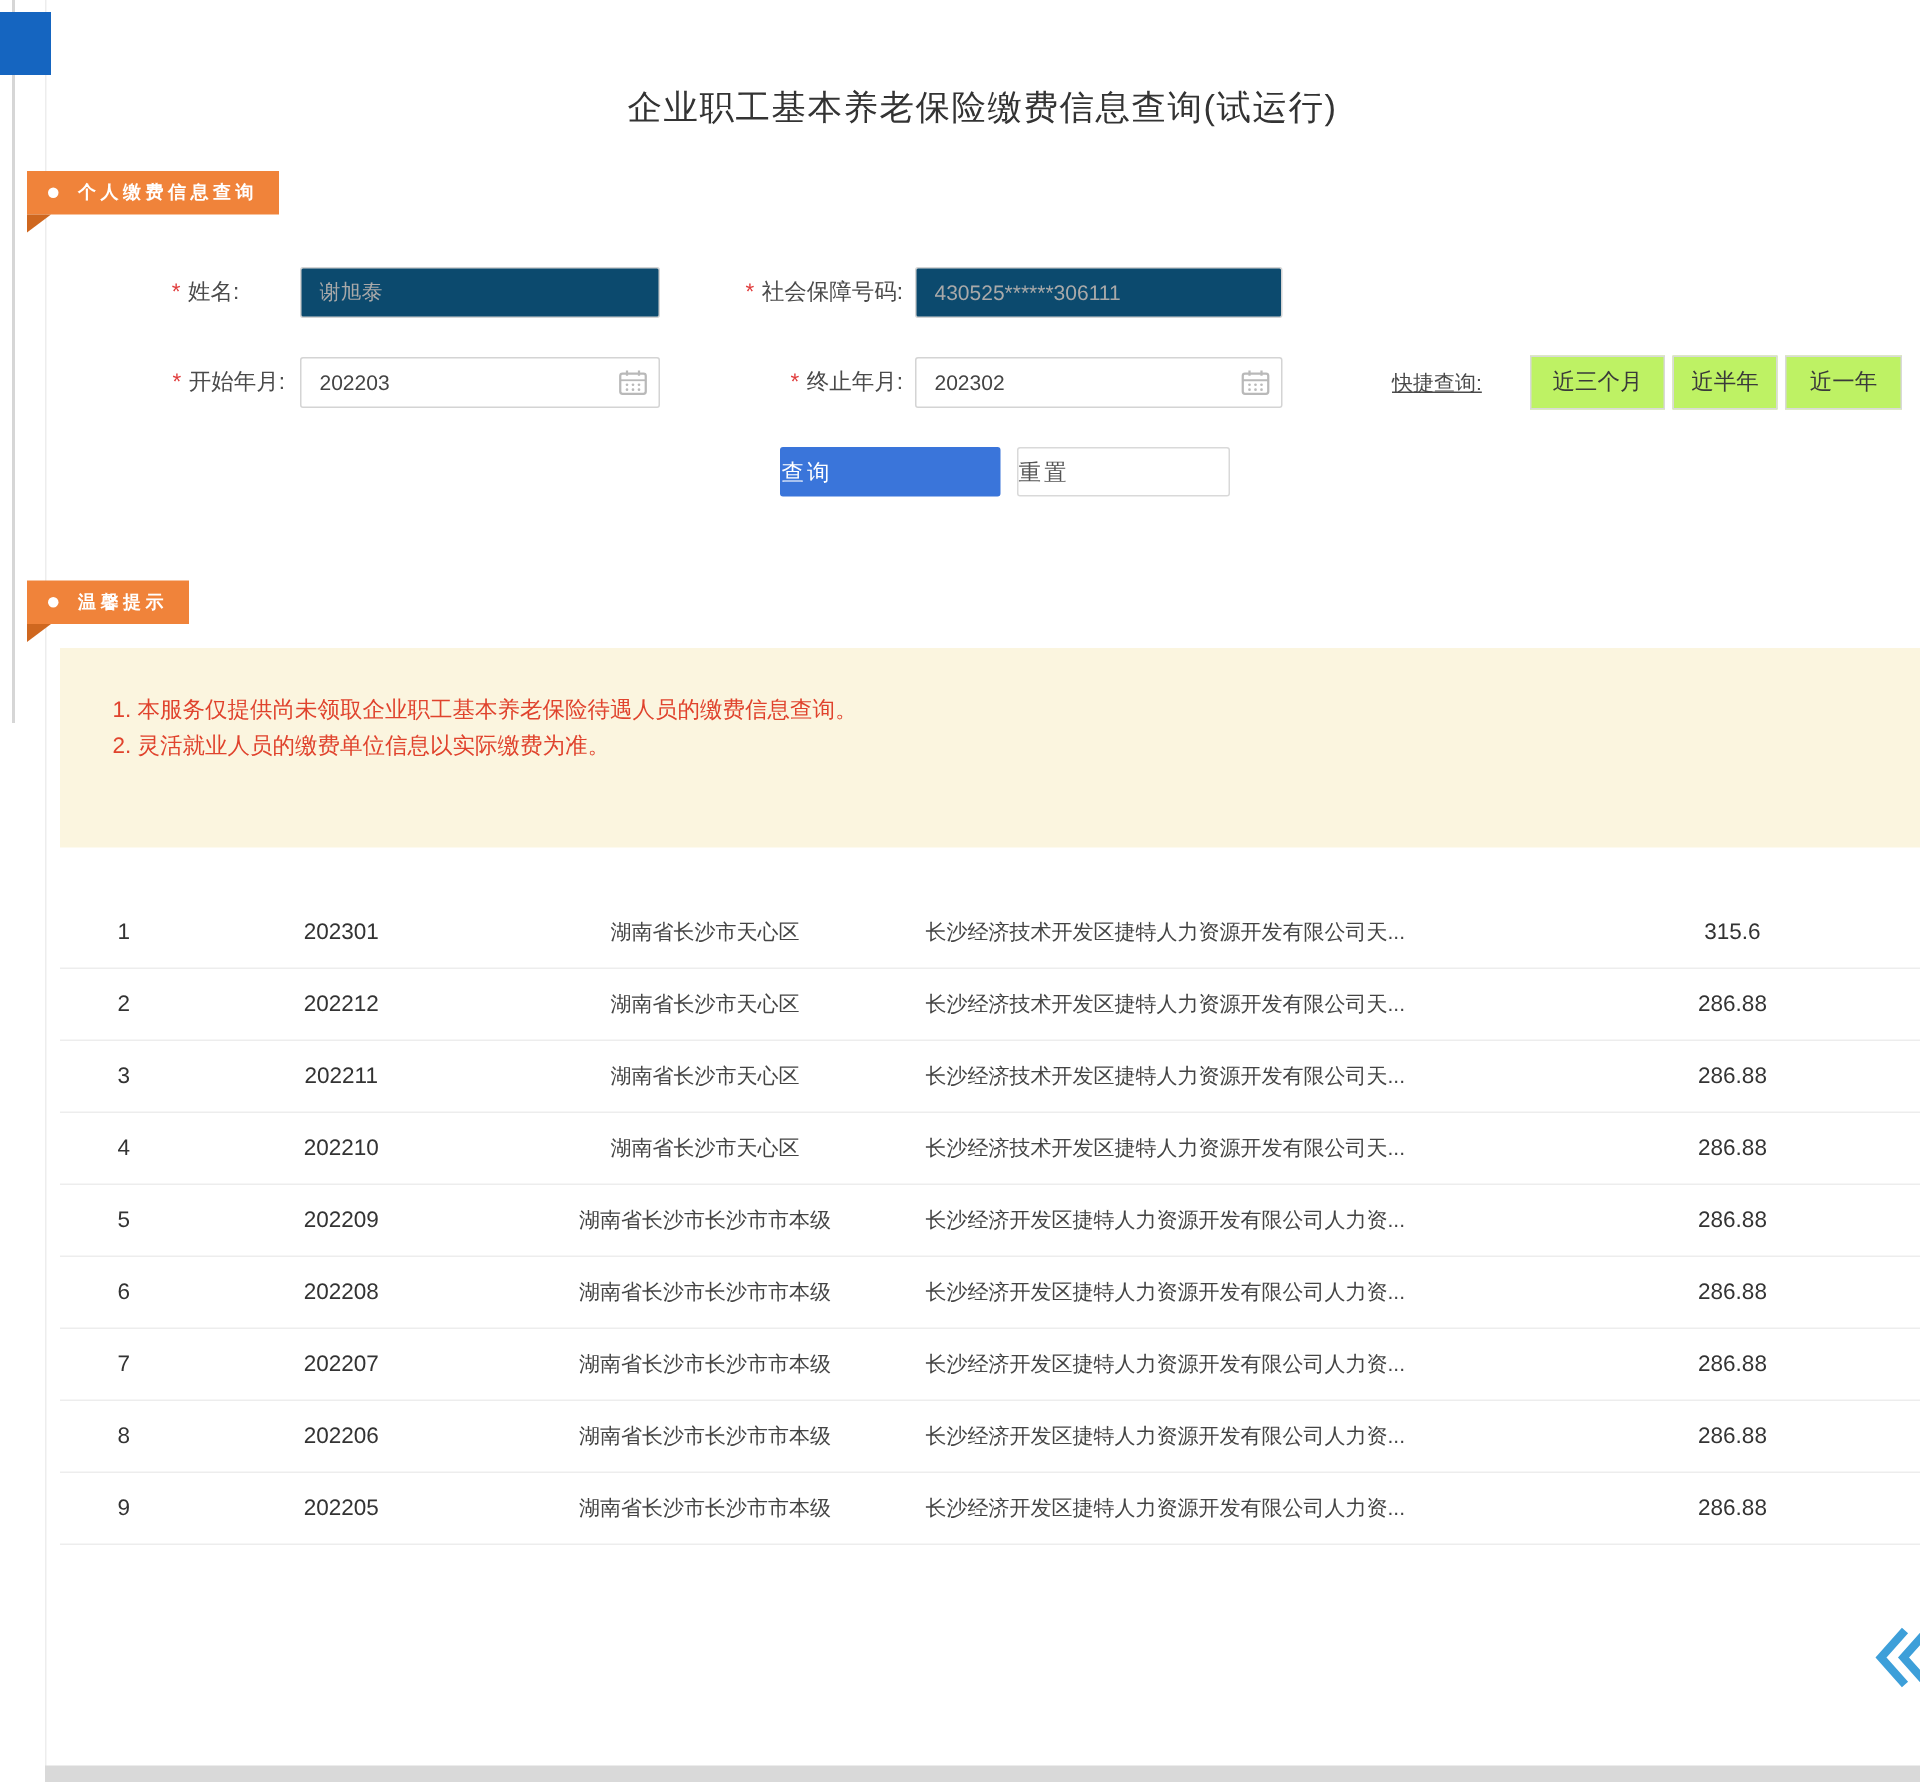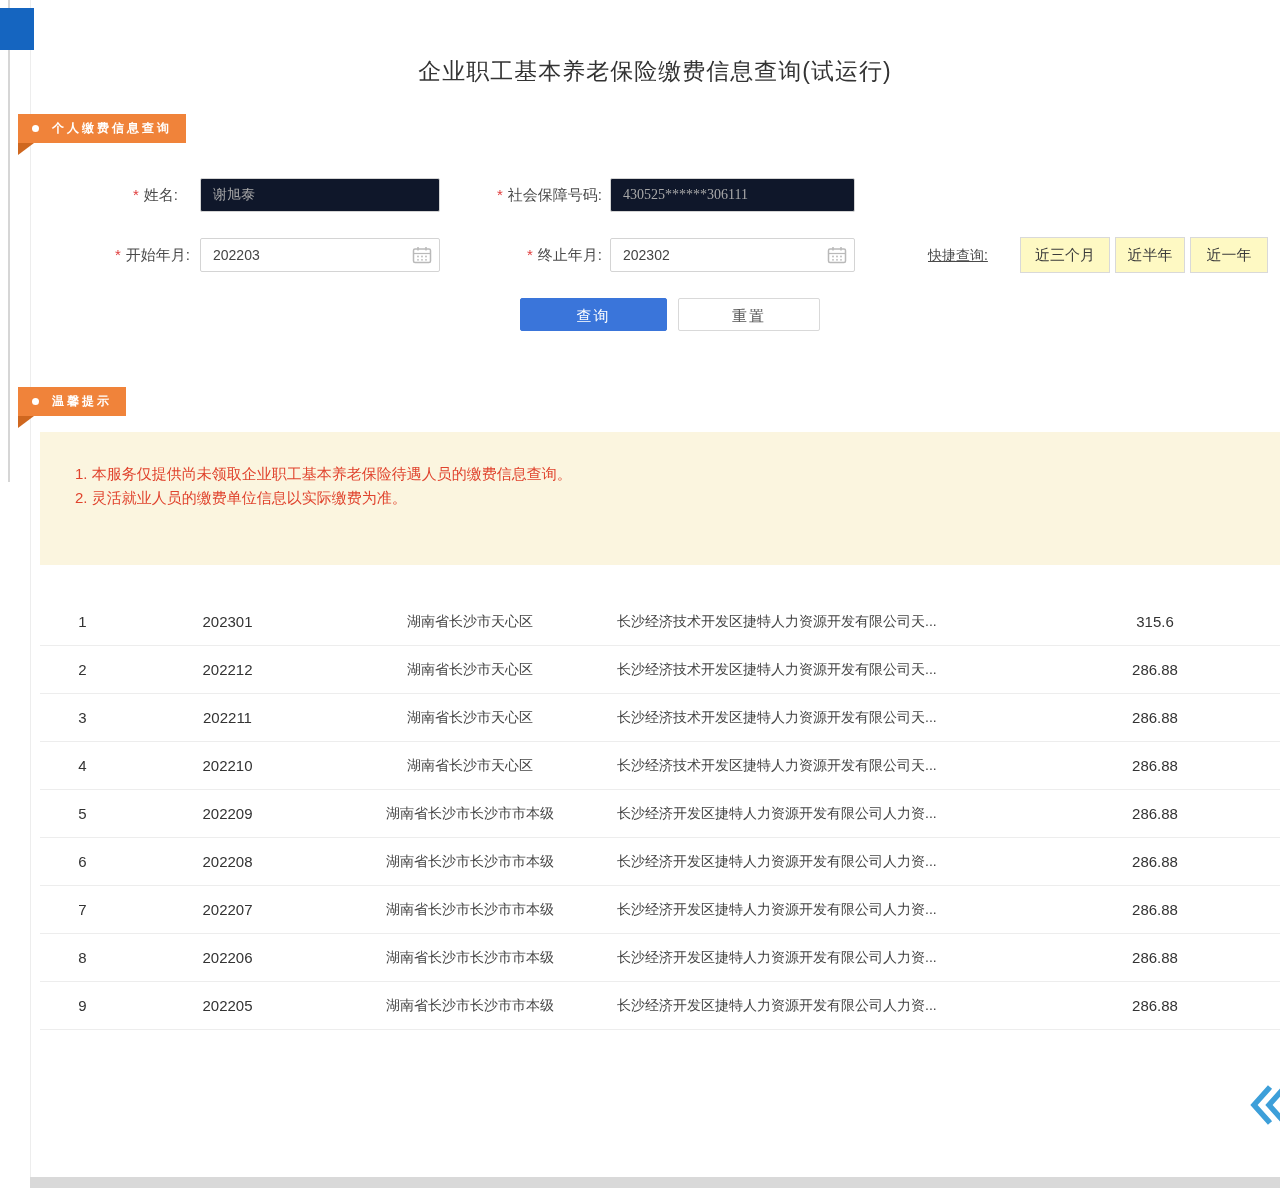--- a/index.html
+++ b/index.html
@@ -24,33 +24,33 @@
     border-top:12px solid #cf671f; border-right:16px solid transparent; }
   .fold-query { left:18px; top:143px; }
   .fold-tips  { left:18px; top:416px; }
 
   .f-label { position:absolute; height:34px; line-height:34px; text-align:right;
     font-size:15px; color:#4a4a4a; white-space:nowrap; }
   .req { color:#e03c3c; margin-right:5px; font-size:15px; }
   .inp { position:absolute; height:34px; border:1px solid #d4d4d4; border-radius:2px;
     font-size:14px; padding:0 12px; color:#444; background:#fff; outline:none;
     font-family:"Liberation Sans","DejaVu Sans",sans-serif; }
-  .inp:disabled { background:#0f172a; color:#a9a9a9;font-family:Liberation Serif, serif; }
+  .inp:disabled { background:#0c4a6e; color:#a9a9a9; }
   .date-wrap { position:absolute; height:48px; }
   .date-wrap .inp { position:absolute; left:0; top:0; width:100%; }
   .cal-icon { position:absolute; right:8px; top:8px; width:20px; height:18px; cursor:pointer; }
 
   .quick-label { position:absolute; left:928px; top:238px; height:34px; line-height:34px;
     font-size:14px; color:#4a4a4a;text-decoration:underline; }
-  .quick-btn { position:absolute; top:237px; height:36px; background:#fef9c3;
+  .quick-btn { position:absolute; top:237px; height:36px; background:#bef264;
     border:1px solid #d9d9d9; font-size:15px; color:#3a3a3a; text-align:center;
     line-height:34px; cursor:pointer; }
 
   .btn { position:absolute; top:298px; height:33px; border-radius:2px; font-size:15px;
-    text-align:center; line-height:33px; cursor:pointer; letter-spacing:2px; }
+    text-align:left; line-height:33px; cursor:pointer; letter-spacing:2px; }
   .btn-query { left:520px; width:147px; background:#3a75da; color:#fff; border:1px solid #3a75da; }
   .btn-reset { left:678px; width:142px; background:#fff; color:#555; border:1px solid #d9d9d9; }
 
   .notice { position:absolute; left:40px; top:432px; width:1240px; height:133px; background:#fbf5df; }
   .notice-lines { position:absolute; left:35px; top:30px; font-size:15px; color:#e0432d; line-height:24px; }
 
   .tbl { position:absolute; left:40px; top:598px; width:1240px; }
   .t-header { display:flex; height:42px; background:#51a2de; color:#fff; align-items:center; }
   .t-header .t-cell { font-size:15px; font-weight:normal; }
   .t-row { display:flex; height:48px; align-items:center; background:#fff;
@@ -78,21 +78,21 @@
   <div class="blue-tab"></div>
 
   <div class="page-title">企业职工基本养老保险缴费信息查询(试运行)</div>
 
   <div class="ribbon ribbon-query">
     <span class="dot"></span>
     <span class="rb-text">个人缴费信息查询</span>
   </div>
   <div class="fold fold-query"></div>
 
-  <div class="f-label" style="left:48px; top:178px; width:130px;">
+  <div class="f-label" style="left:72px; top:178px; width:130px;text-align:center;">
     <span class="req">*</span><span>姓名:</span>
   </div>
   <input class="inp" style="left: 200px; top: 178px; width: 240px;" disabled="" value="谢旭泰">
   <div class="f-label" style="left:450px; top:178px; width:152px;">
     <span class="req">*</span><span>社会保障号码:</span>
   </div>
   <input class="inp" style="left: 610px; top: 178px; width: 245px;" disabled="" value="430525******306111">
 
   <div class="f-label" style="left:60px; top:238px; width:130px;">
     <span class="req">*</span><span>开始年月:</span>

